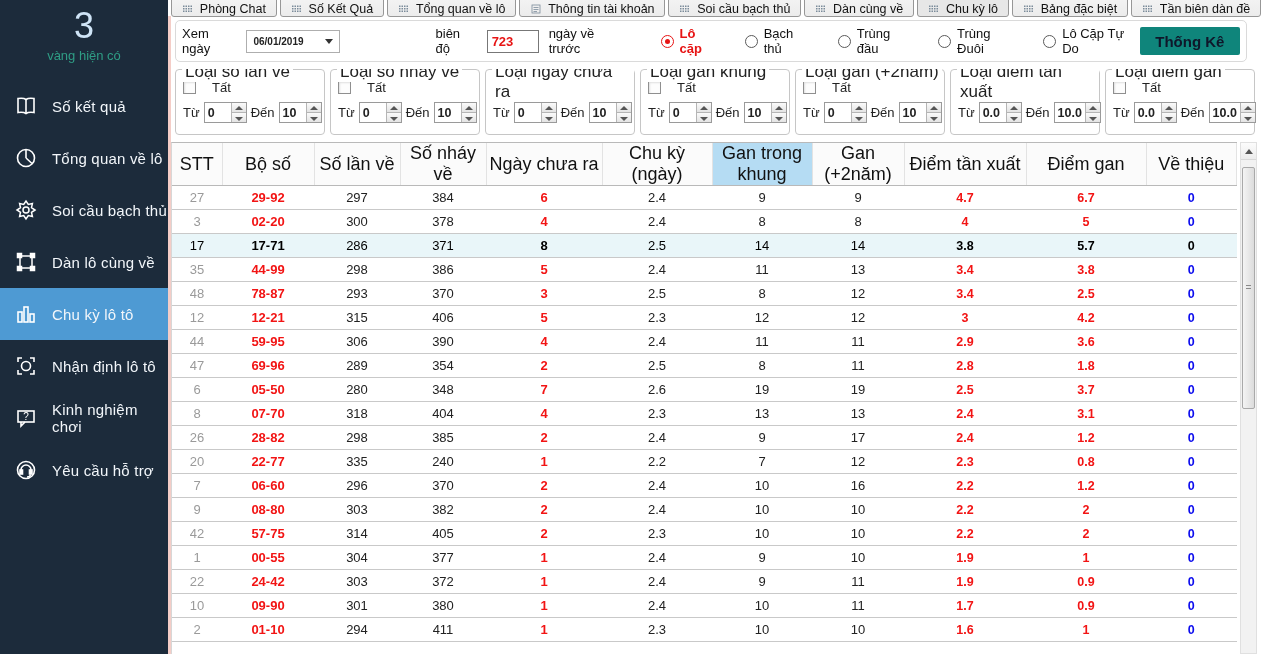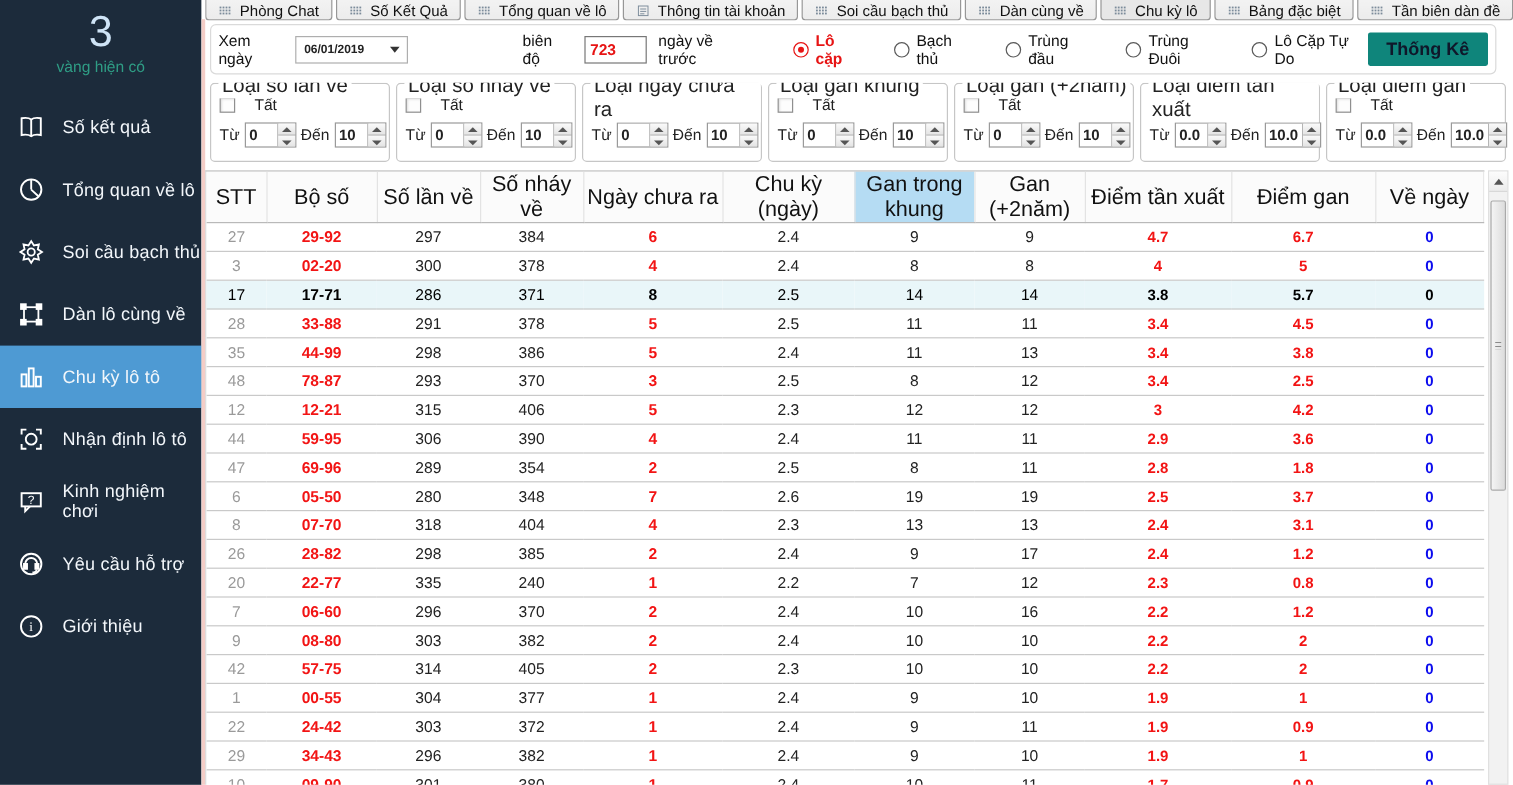--- a/index.html
+++ b/index.html
@@ -246,28 +246,20 @@
 
       <div class="side-item">
         <span class="side-ic">
           <svg class="ic">
             <use href="#headset-icon"></use>
           </svg>
         </span>
         <span class="side-label">Yêu cầu hỗ trợ</span>
       </div>
 
-      <div class="side-item">
-        <span class="side-ic">
-          <svg class="ic">
-            <use href="#info-icon"></use>
-          </svg>
-        </span>
-        <span class="side-label">Giới thiệu</span>
-      </div>
     </div>
 </div>
 
 <div class="main">
   <div class="red-strip"></div>
 
   <div class="tabbar">
 
       <div class="tab">
         <span class="tab-ic">
@@ -593,21 +585,21 @@
             <th class="col-chuky">Chu kỳ (ngày)</th>
 
             <th class="hl col-gankhung">Gan trong khung</th>
 
             <th class="col-gan2nam">Gan (+2năm)</th>
 
             <th class="col-diemtx">Điểm tần xuất</th>
 
             <th class="col-diemgan">Điểm gan</th>
 
-            <th class="col-vengay">Về ngày</th>
+            <th class="col-vengay">Về thiệu</th>
           </tr>
       </thead>
       <tbody>
 
           <tr>
             <td class="c-stt">27</td>
             <td class="c-boso">29-92</td>
             <td>297</td>
             <td>384</td>
             <td class="c-ngay">6</td>
@@ -640,33 +632,20 @@
             <td>371</td>
             <td class="c-ngay">8</td>
             <td>2.5</td>
             <td>14</td>
             <td>14</td>
             <td class="c-red">3.8</td>
             <td class="c-red">5.7</td>
             <td class="c-blue">0</td>
           </tr>
 
-          <tr>
-            <td class="c-stt">28</td>
-            <td class="c-boso">33-88</td>
-            <td>291</td>
-            <td>378</td>
-            <td class="c-ngay">5</td>
-            <td>2.5</td>
-            <td>11</td>
-            <td>11</td>
-            <td class="c-red">3.4</td>
-            <td class="c-red">4.5</td>
-            <td class="c-blue">0</td>
-          </tr>
 
           <tr>
             <td class="c-stt">35</td>
             <td class="c-boso">44-99</td>
             <td>298</td>
             <td>386</td>
             <td class="c-ngay">5</td>
             <td>2.4</td>
             <td>11</td>
             <td>13</td>
@@ -850,33 +829,20 @@
             <td>372</td>
             <td class="c-ngay">1</td>
             <td>2.4</td>
             <td>9</td>
             <td>11</td>
             <td class="c-red">1.9</td>
             <td class="c-red">0.9</td>
             <td class="c-blue">0</td>
           </tr>
 
-          <tr>
-            <td class="c-stt">29</td>
-            <td class="c-boso">34-43</td>
-            <td>296</td>
-            <td>382</td>
-            <td class="c-ngay">1</td>
-            <td>2.4</td>
-            <td>9</td>
-            <td>10</td>
-            <td class="c-red">1.9</td>
-            <td class="c-red">1</td>
-            <td class="c-blue">0</td>
-          </tr>
 
           <tr>
             <td class="c-stt">10</td>
             <td class="c-boso">09-90</td>
             <td>301</td>
             <td>380</td>
             <td class="c-ngay">1</td>
             <td>2.4</td>
             <td>10</td>
             <td>11</td>

